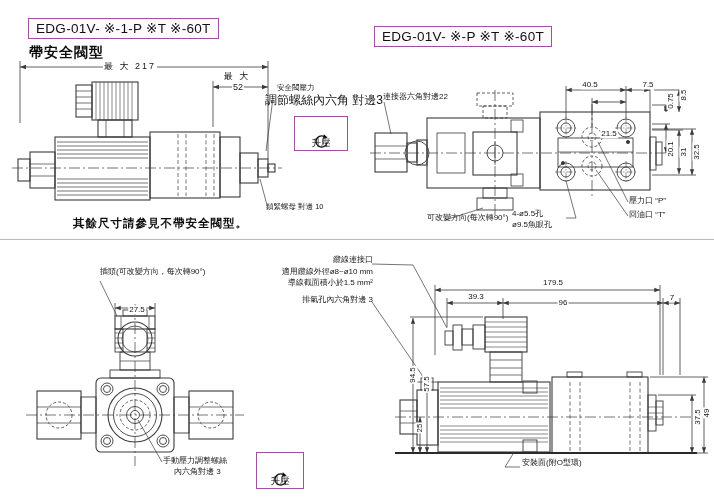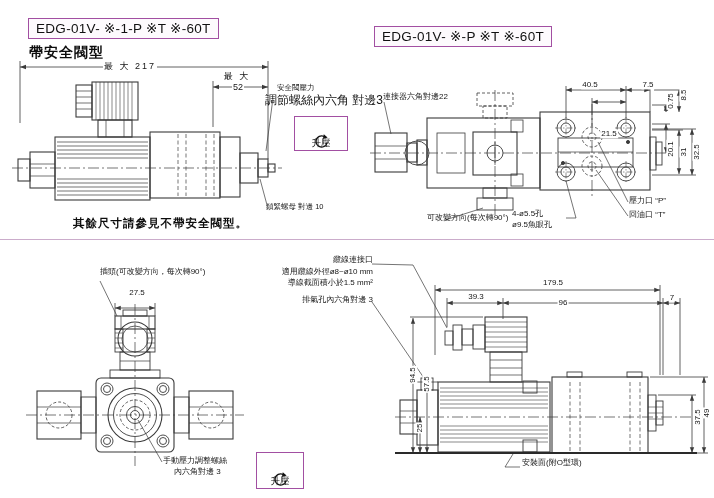--- a/index.html
+++ b/index.html
@@ -265,21 +265,21 @@
       <line x1="6" y1="145" x2="224" y2="145" stroke-dasharray="11 3 2 3"></line>
       <line x1="115" y1="34" x2="115" y2="196" stroke-dasharray="11 3 2 3"></line>
     </g>
     <g stroke="#3a3a3a" stroke-width="0.7" fill="none">
       <line x1="80" y1="11" x2="97" y2="46"></line>
       <line x1="118" y1="150" x2="142" y2="192"></line>
     </g>
   </svg>
 
   <div class="lbl" style="left:100px;top:267px;">插頭(可改變方向，每次轉90°)</div>
-  <div class="lbl ctr" style="left:137px;top:293px;text-align:center;">27.5</div>
+  <div class="lbl ctr" style="left:137px;top:310px;text-align:center;">27.5</div>
   <div class="lbl" style="left:163px;top:456px;">手動壓力調整螺絲</div>
   <div class="lbl" style="left:174px;top:467px;">內六角對邊 3</div>
 
   <div class="rise-box" style="left:256px;top:452px;width:46px;height:35px;">
     <svg width="17" height="17" viewBox="0 0 17 17">
       <path d="M13.2,5.2 A5.6,5.6 0 1 0 14.1,9.6" fill="none" stroke="#111" stroke-width="1.3"></path>
       <path d="M10.8,1.2 L14.6,4.6 L9.9,6.1 z" fill="#111"></path>
     </svg>
     <span>升壓</span>
   </div>

